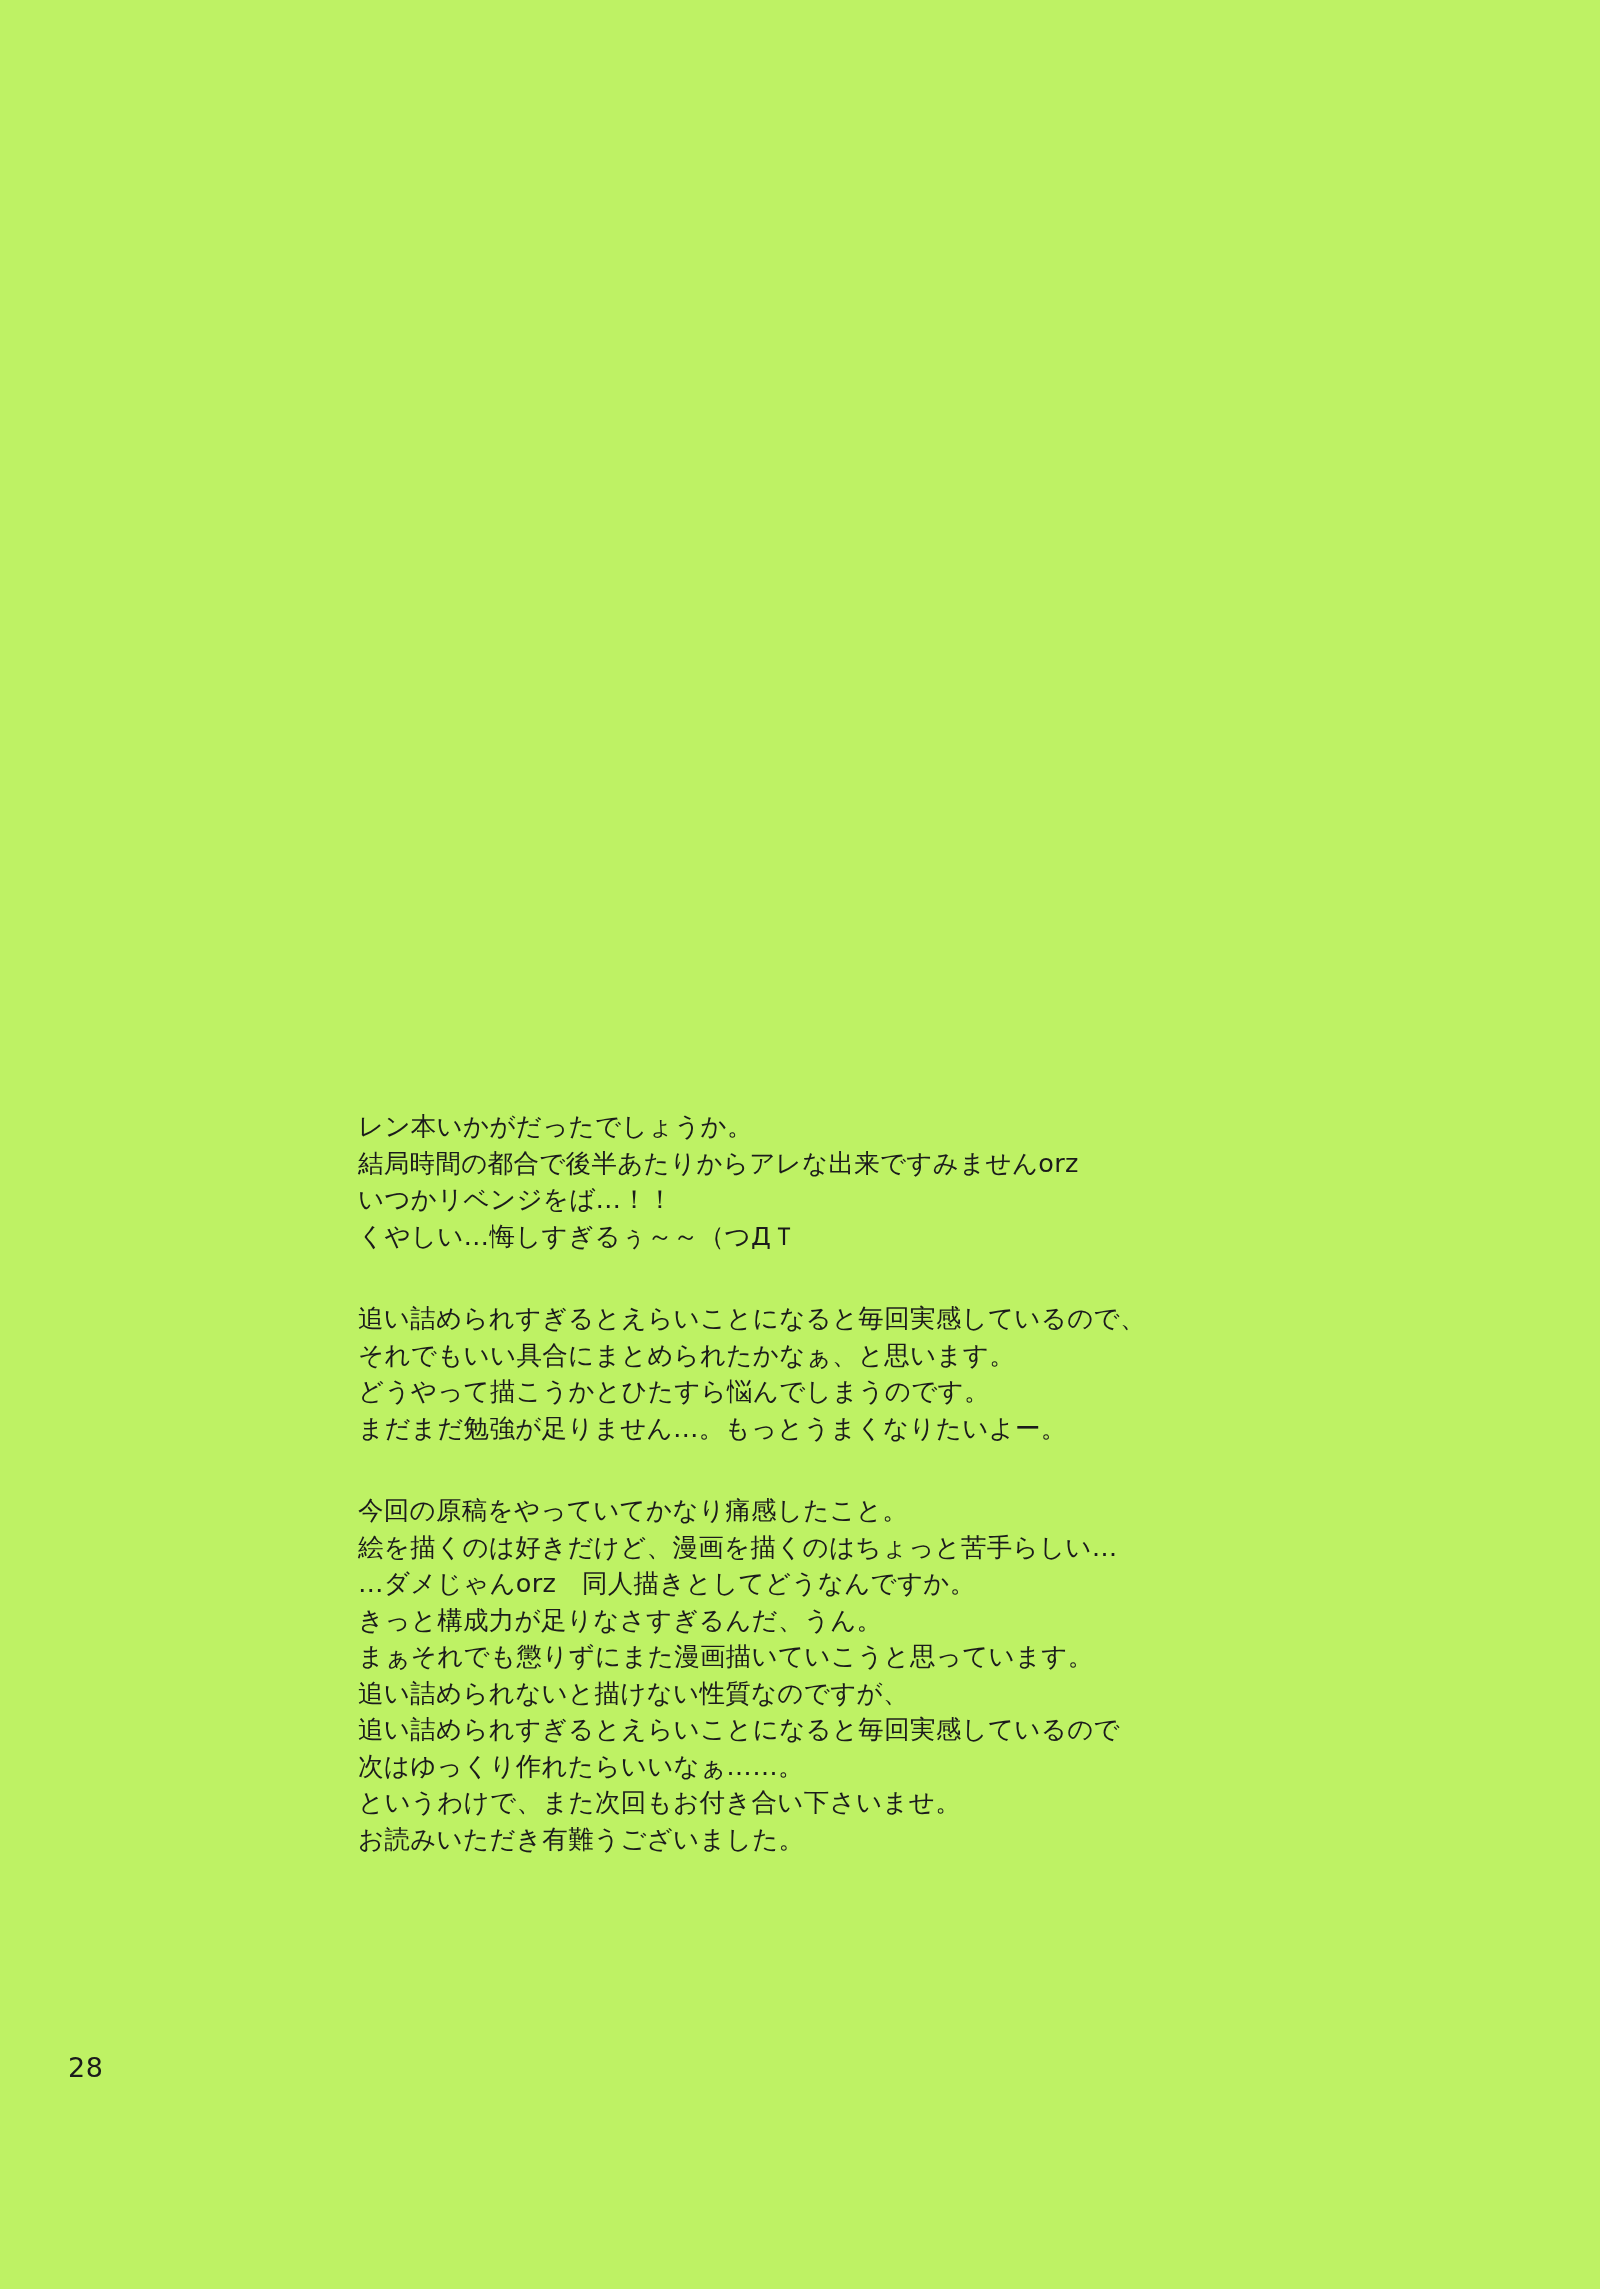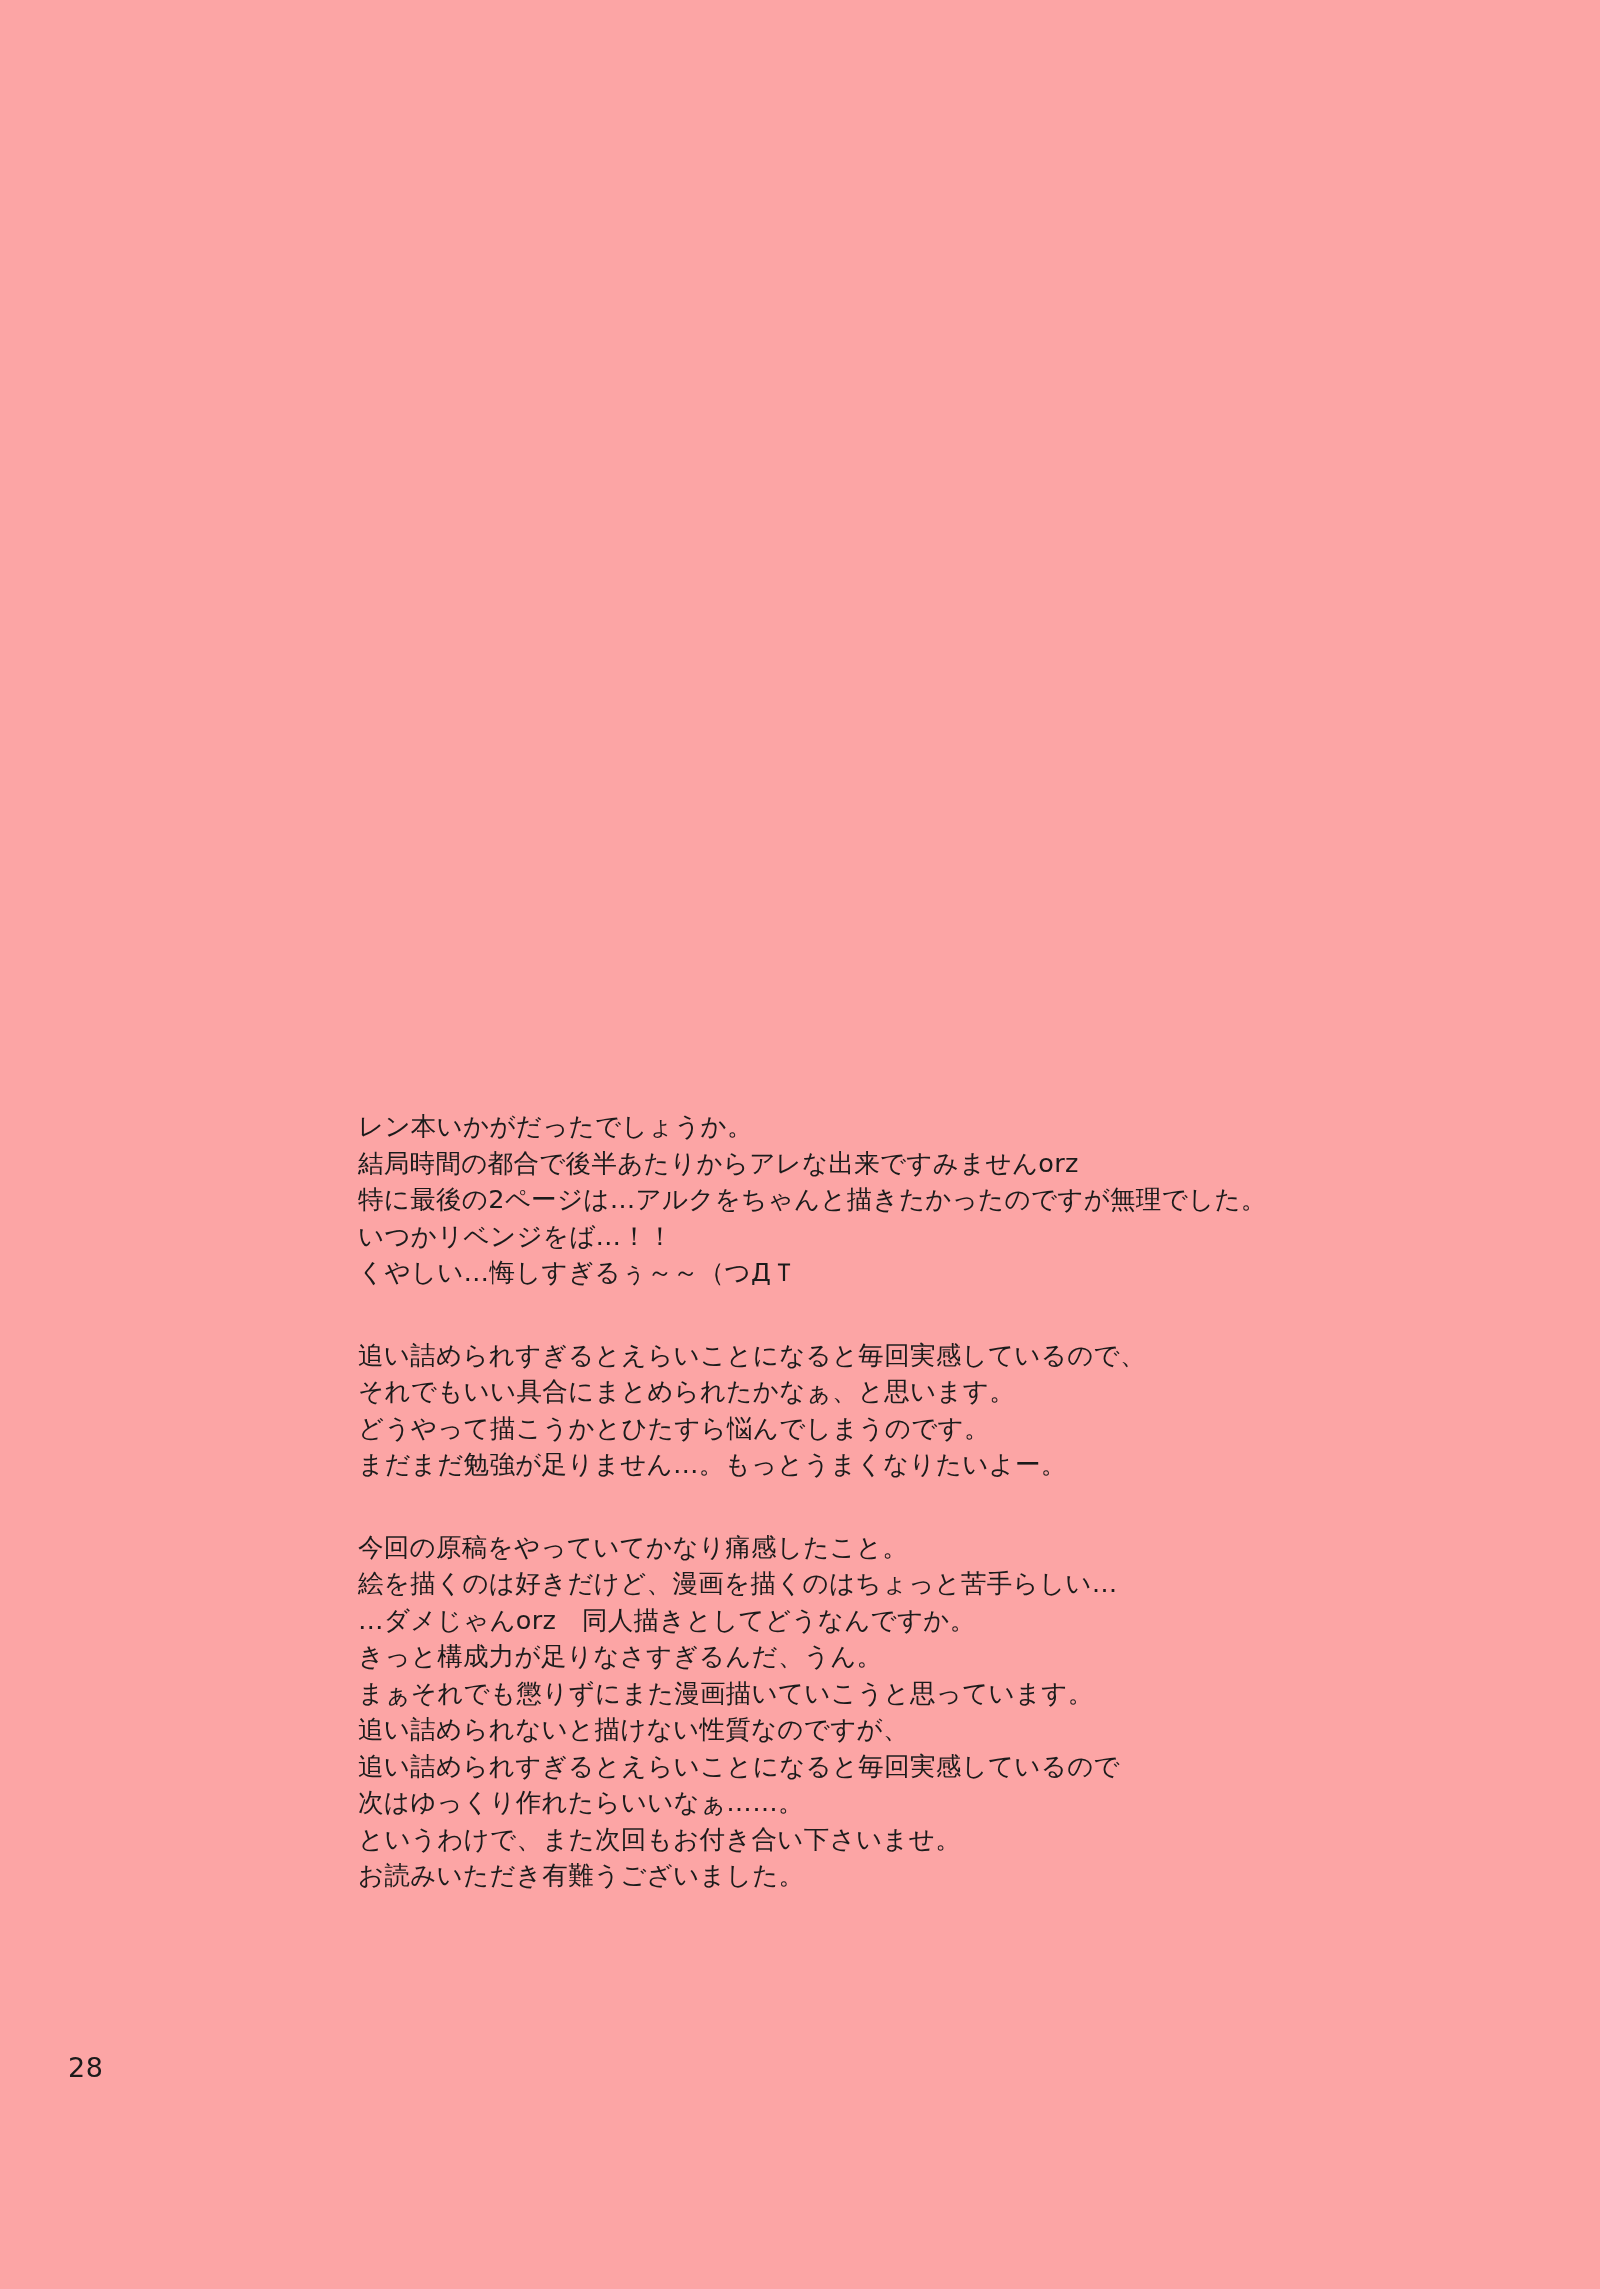--- a/index.html
+++ b/index.html
@@ -10,21 +10,21 @@
     width: 1600px;
     height: 2289px;
     background: #ffffff;
     font-family: "DejaVu Sans", "Liberation Sans", sans-serif;
     position: relative;
     overflow: hidden;
   }
   .page {
     position: absolute;
     inset: 0;
-    background: #fca5a5;
+    background: #bef264;
     text-decoration: underline;
   }
   .afterword {
     position: absolute;
     left: 358px;
     top: 1108px;
     width: 1040px;
   }
   .para {
     margin: 0 0 46px 0;
@@ -52,21 +52,20 @@
 </head>
 <body>
 
 <div class="page">
 
   <div class="afterword">
 
     <div class="para">
       <div class="line">レン本いかがだったでしょうか。</div>
       <div class="line">結局時間の都合で後半あたりからアレな出来ですみませんorz</div>
-      <div class="line">特に最後の2ページは…アルクをちゃんと描きたかったのですが無理でした。</div>
       <div class="line">いつかリベンジをば…！！</div>
       <div class="line">くやしい…悔しすぎるぅ～～（つДＴ</div>
     </div>
 
     <div class="para">
       <div class="line">追い詰められすぎるとえらいことになると毎回実感しているので、</div>
       <div class="line">それでもいい具合にまとめられたかなぁ、と思います。</div>
       <div class="line">どうやって描こうかとひたすら悩んでしまうのです。</div>
       <div class="line">まだまだ勉強が足りません…。もっとうまくなりたいよー。</div>
     </div>

